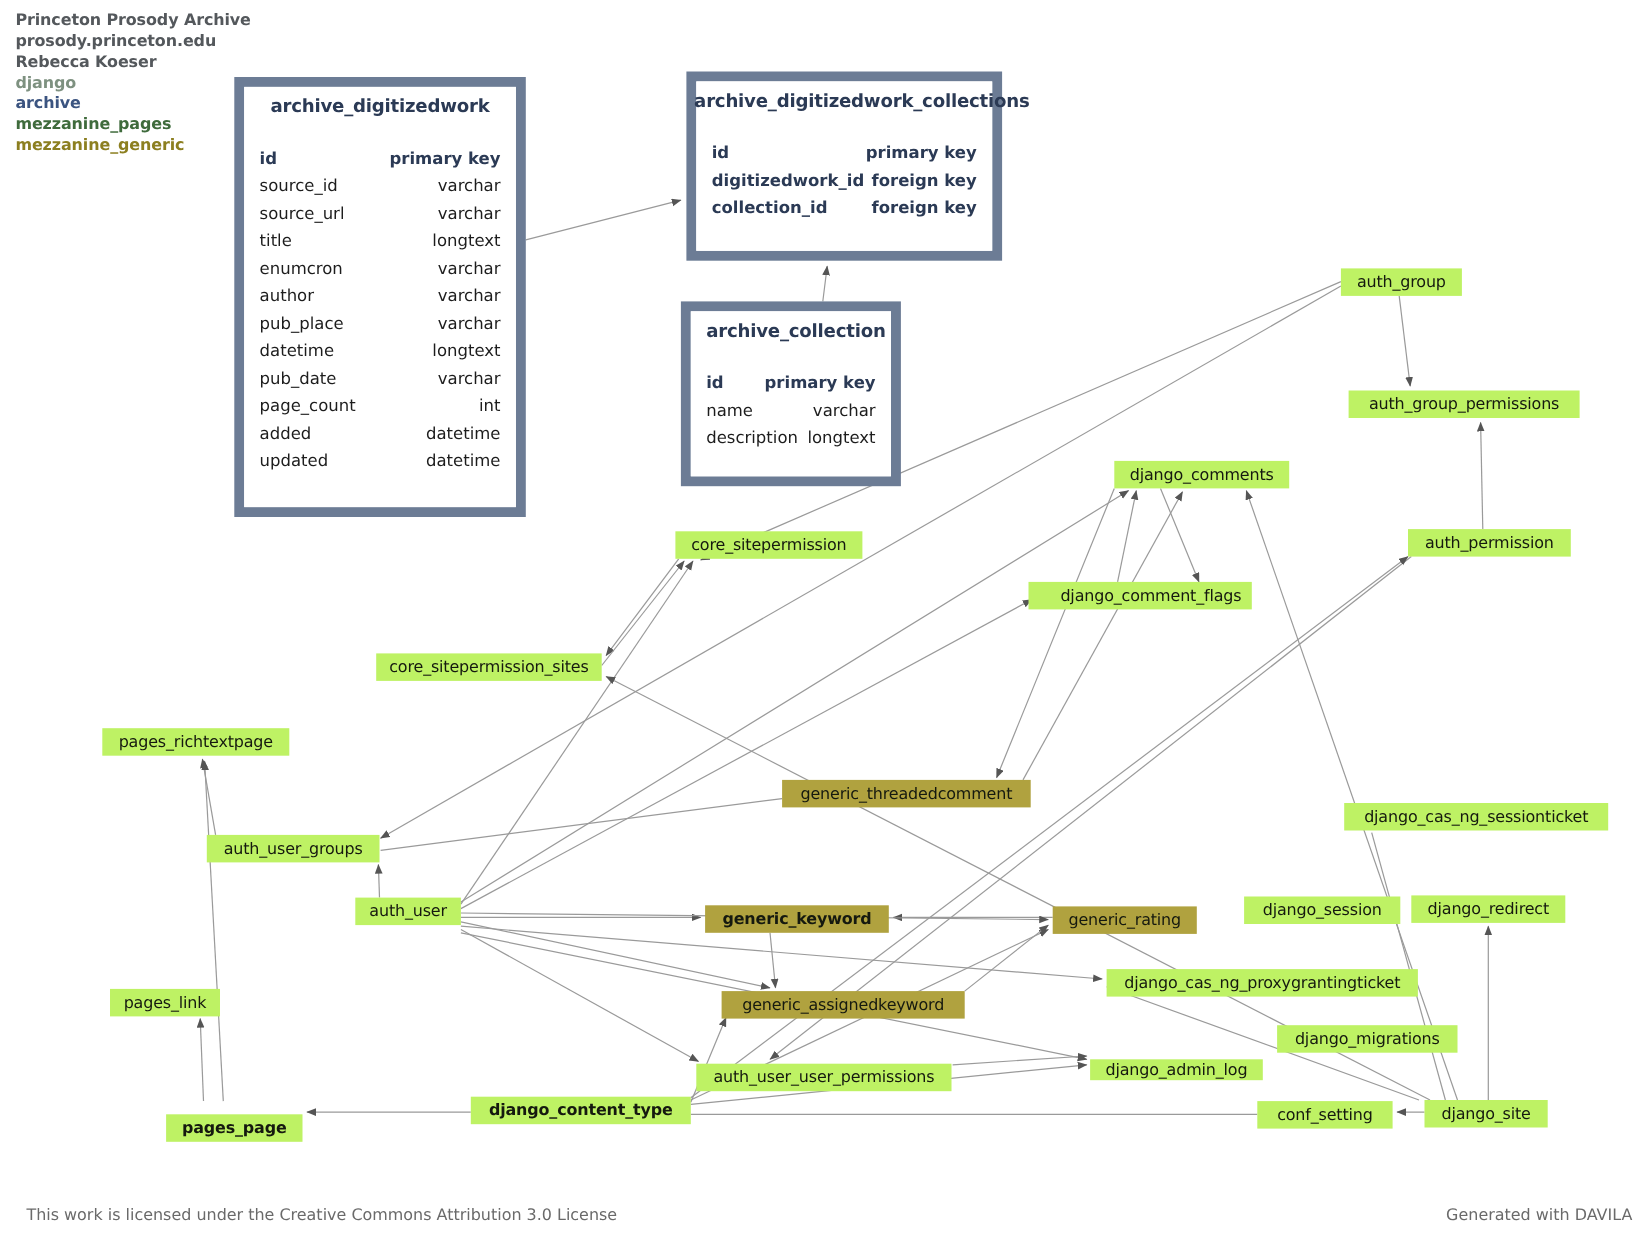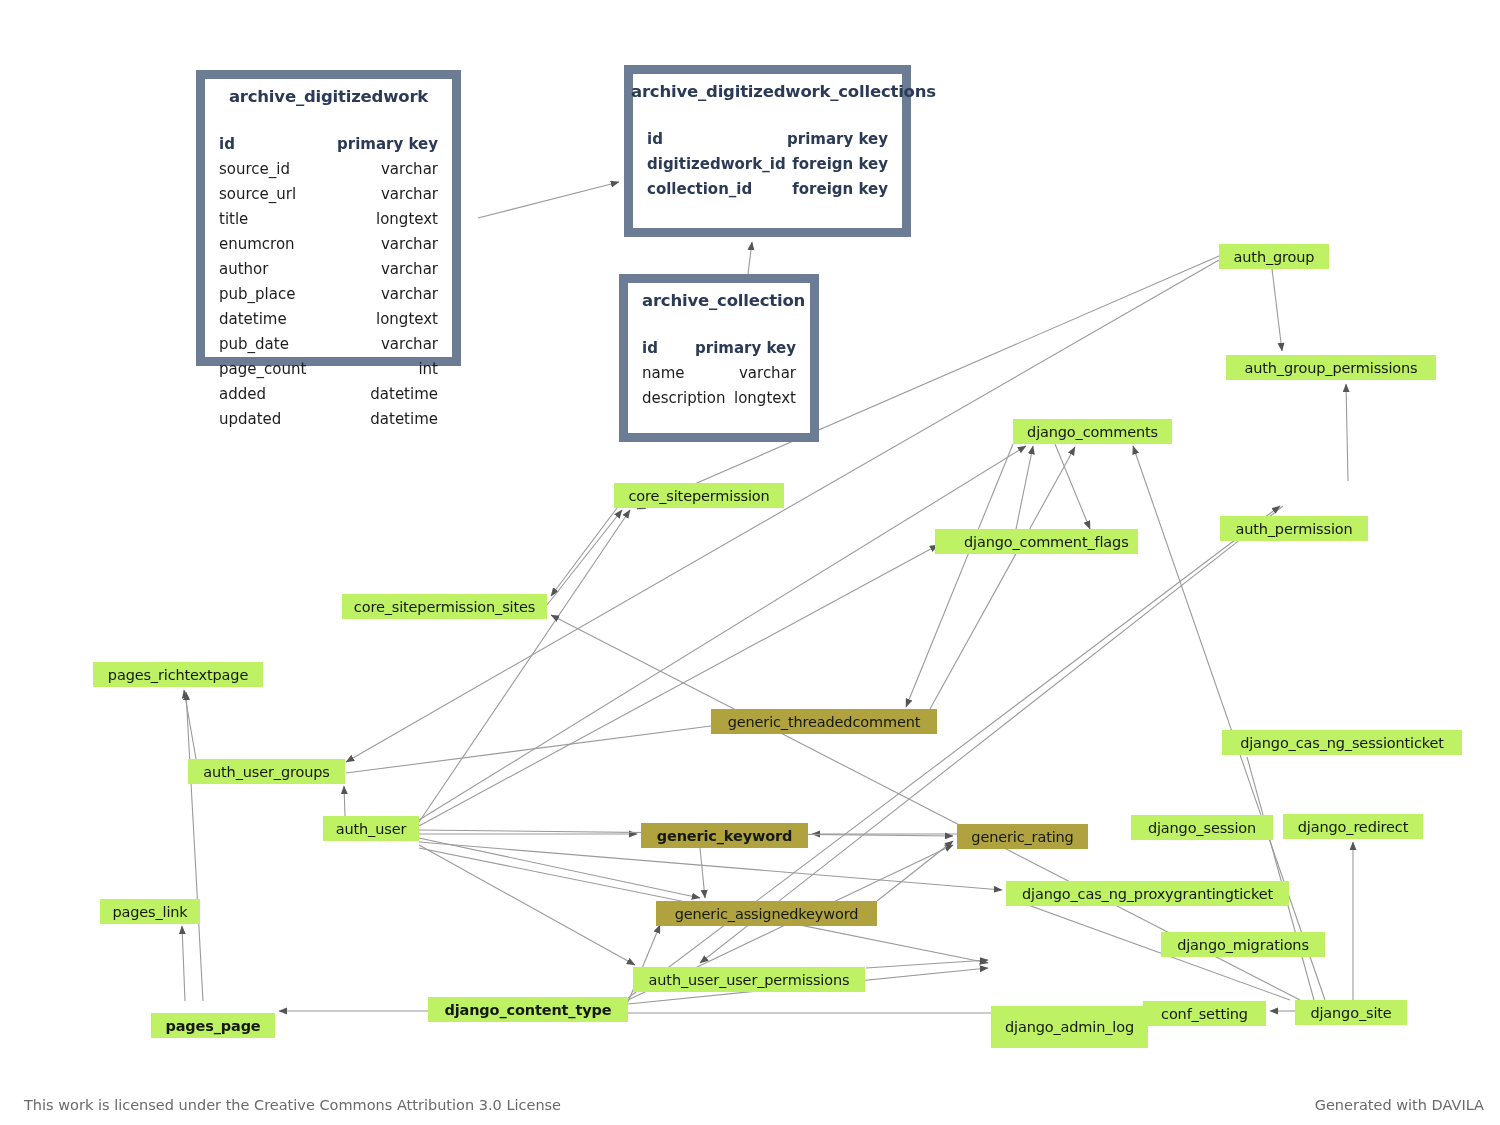--- a/index.html
+++ b/index.html
@@ -165,29 +165,38 @@
         <line x1="1295" y1="1011" x2="1270" y2="1011" stroke="#9a9a9a" stroke-width="1.1" marker-end="url(#arrow)"></line>
         <line x1="1353" y1="1000" x2="1353" y2="842" stroke="#9a9a9a" stroke-width="1.1" marker-end="url(#arrow)"></line>
         <line x1="1314" y1="1000" x2="1247" y2="757" stroke="#9a9a9a" stroke-width="1.1"></line>
         <line x1="628" y1="1013" x2="1143" y2="1013" stroke="#9a9a9a" stroke-width="1.1"></line>
         <line x1="866" y1="968" x2="988" y2="960" stroke="#9a9a9a" stroke-width="1.1" marker-end="url(#arrow)"></line>
         <line x1="1006" y1="897" x2="1290" y2="1000" stroke="#9a9a9a" stroke-width="1.1"></line>
         <line x1="711" y1="726" x2="346" y2="773" stroke="#9a9a9a" stroke-width="1.1"></line>
       </g>
   </svg>
 
+  <div id="legend">
+      <div class="lg-line" style="color: rgb(84, 88, 92);">Princeton Prosody Archive</div>
+      <div class="lg-line" style="color: rgb(84, 88, 92);">prosody.princeton.edu</div>
+      <div class="lg-line" style="color: rgb(84, 88, 92);">Rebecca Koeser</div>
+      <div class="lg-line" style="color: rgb(126, 145, 128);">django</div>
+      <div class="lg-line" style="color: rgb(59, 84, 128);">archive</div>
+      <div class="lg-line" style="color: rgb(63, 107, 60);">mezzanine_pages</div>
+      <div class="lg-line" style="color: rgb(140, 127, 32);">mezzanine_generic</div>
+    </div>
 
   <div id="nodes-layer">
       <div class="node green" style="left: 1219px; top: 244px; min-width: 110px; height: 25px;">
         <span>auth_group</span>
       </div>
       <div class="node green" style="left: 1226px; top: 355px; min-width: 210px; height: 25px;">
         <span>auth_group_permissions</span>
       </div>
-      <div class="node green" style="left: 1220px; top: 481px; min-width: 148px; height: 25px; margin-top: 35px;">
+      <div class="node green" style="left: 1280px; top: 481px; min-width: 148px; height: 25px;">
         <span>auth_permission</span>
       </div>
       <div class="node green" style="left: 1013px; top: 419px; min-width: 159px; height: 25px;">
         <span>django_comments</span>
       </div>
       <div class="node green" style="left: 935px; top: 529px; min-width: 198px; height: 25px; padding-left: 29px;">
         <span>django_comment_flags</span>
       </div>
       <div class="node green" style="left: 614px; top: 483px; min-width: 170px; height: 25px;">
         <span>core_sitepermission</span>
@@ -227,41 +236,41 @@
       </div>
       <div class="node olive" style="left: 656px; top: 901px; min-width: 221px; height: 25px;">
         <span>generic_assignedkeyword</span>
       </div>
       <div class="node green" style="left: 1006px; top: 881px; min-width: 283px; height: 25px;">
         <span>django_cas_ng_proxygrantingticket</span>
       </div>
       <div class="node green" style="left: 1161px; top: 932px; min-width: 164px; height: 25px;">
         <span>django_migrations</span>
       </div>
-      <div class="node green" style="left: 991px; top: 1006px; min-width: 157px; height: 42px;">
+      <div class="node green" style="left: 991px; top: 963px; min-width: 157px; height: 19px;">
         <span>django_admin_log</span>
       </div>
       <div class="node green bold" style="left: 151px; top: 1001px; min-width: 124px; height: 25px; margin-top: 12px;">
         <span>pages_page</span>
       </div>
       <div class="node green bold" style="left: 428px; top: 997px; min-width: 200px; height: 25px;">
         <span>django_content_type</span>
       </div>
       <div class="node green" style="left: 1143px; top: 1001px; min-width: 123px; height: 25px;">
         <span>conf_setting</span>
       </div>
       <div class="node green" style="left: 1295px; top: 1000px; min-width: 112px; height: 25px;">
         <span>django_site</span>
       </div>
       <div class="node green" style="left: 633px; top: 967px; min-width: 232px; height: 25px;">
         <span>auth_user_user_permissions</span>
       </div>
     </div>
   <div id="tables-layer">
-      <div class="table-box" style="left: 196px; top: 70px; width: 265px; height: 296px; border-color: rgb(108, 124, 149);">
+      <div class="table-box" style="left: 213px; top: 70px; width: 265px; height: 400px; border-color: rgb(108, 124, 149);">
         <div class="tb-inner">
           <div class="tb-title" style="color: rgb(43, 58, 85);">archive_digitizedwork</div>
           <div class="tb-row key">
             <span class="tb-name">id</span>
             <span class="tb-type">primary key</span>
           </div>
           <div class="tb-row">
             <span class="tb-name">source_id</span>
             <span class="tb-type">varchar</span>
           </div>

